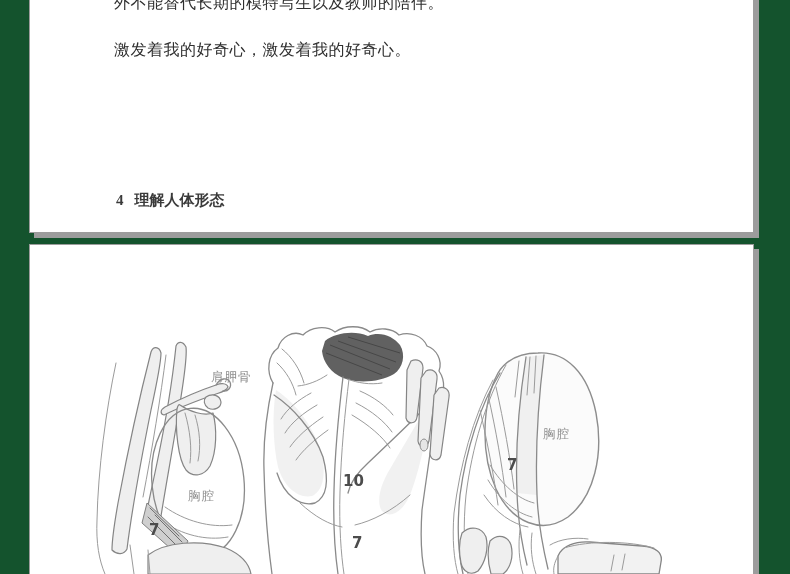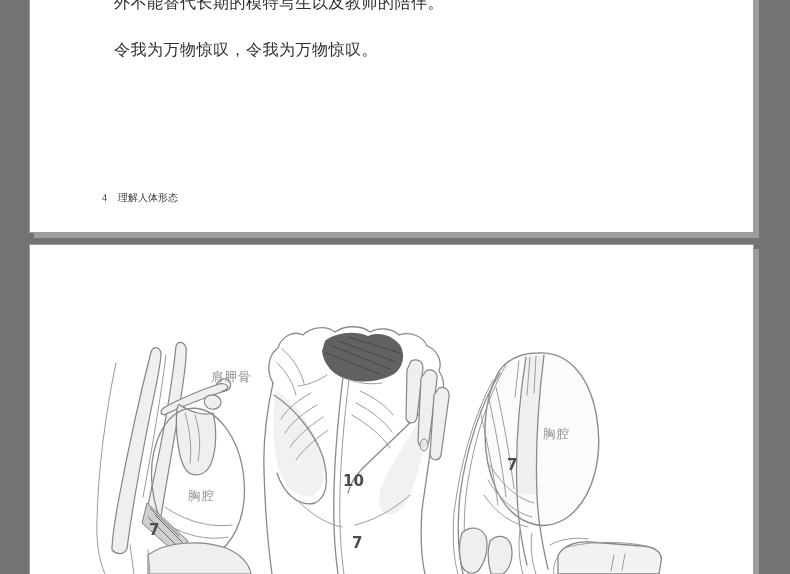--- a/index.html
+++ b/index.html
@@ -1,57 +1,57 @@
 <!DOCTYPE html>
 <html><head>
 <meta charset="utf-8">
 <style>
   * { margin:0; padding:0; box-sizing:border-box; }
   html,body { width:790px; height:574px; background:#fff; }
   .viewport {
     position:relative; width:790px; height:574px;
-    overflow:hidden; background:#737373;
+    overflow:hidden; background:#14532d;
     font-family:"Liberation Serif","DejaVu Serif",serif;
   }
   .page-card {
     position:absolute; background:#fff;
     border:1px solid #9c9c9c;
     box-shadow:5px 5px 0 #9c9c9c;
   }
   .card1 { left:29px; top:-310px; width:725px; height:543px; }
   .card2 { left:29px; top:244px; width:725px; height:400px; }
   .bodyline {
     position:absolute; white-space:nowrap;
     font-size:16px; color:#2f2f2f; letter-spacing:0.5px;
   }
   .line-cut  { left:84px;  top:302px; }
   .line-p1   { left:118px; top:325px; }
   .line-p2   { left:84px;  top:349px; }
   .page-footer {
-    position:absolute; left:72px; top:500px;
-    font-size:10px; font-weight:normal; color:#3a3a3a; white-space:nowrap;
+    position:absolute; left:86px; top:500px;
+    font-size:15px; font-weight:bold; color:#3a3a3a; white-space:nowrap;
   }
   .page-footer .pnum { margin-right:11px; }
   .sketch-svg { position:absolute; left:0; top:0; }
   .cjk-label { font-family:"DejaVu Sans","Liberation Sans",sans-serif; font-size:12.5px; fill:#8f8f8f; letter-spacing:1px; }
   .fig-num   { font-family:"DejaVu Sans","Liberation Sans",sans-serif; font-size:15px; font-weight:bold; fill:#4c4c4c; }
   .sk  { fill:none; stroke:#8a8a8a; stroke-width:1.3; stroke-linecap:round; stroke-linejoin:round; }
   .sk2 { fill:none; stroke:#9b9b9b; stroke-width:1;   stroke-linecap:round; }
   .skd { fill:none; stroke:#6f6f6f; stroke-width:1;   stroke-linecap:round; }
   .fill-light { fill:#efefef; stroke:#858585; stroke-width:1.2; stroke-linejoin:round; }
   .wash { fill:#ebebeb; opacity:.7; }
 </style>
 </head>
 <body>
 
 <div class="viewport">
 
   <div class="page-card card1">
     <div class="bodyline line-cut">外不能替代长期的模特写生以及教师的陪伴。</div>
-    <div class="bodyline line-p2">令我为万物惊叹，令我为万物惊叹。</div>
+    <div class="bodyline line-p2">激发着我的好奇心，激发着我的好奇心。</div>
     <div class="page-footer">
       <span class="pnum">4</span><span class="ptitle">理解人体形态</span>
     </div>
   </div>
 
   <div class="page-card card2">
     <svg class="sketch-svg" width="723" height="340" viewBox="0 0 723 340">
 
       <g>
         <path class="sk2" d="M86,118 C76,165 68,225 67,275 C66,298 69,315 75,329"></path>

